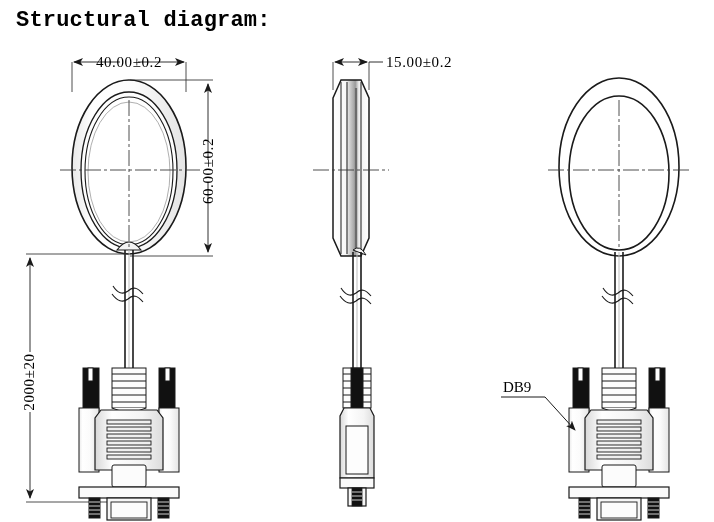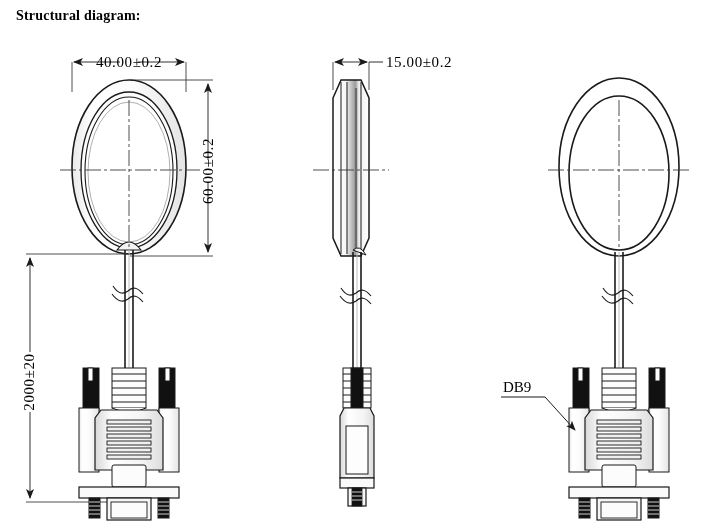--- a/index.html
+++ b/index.html
@@ -1,20 +1,20 @@
 <!DOCTYPE html>
 <html><head>
 <meta charset="utf-8">
 <style>
   html,body{margin:0;padding:0;background:#ffffff;}
   body{width:714px;height:522px;overflow:hidden;
        font-family:"Liberation Serif",serif;color:#000;}
   #page{position:relative;width:714px;height:522px;background:#fff;}
-  #title{position:absolute;left:16px;top:8px;font-size:14px;font-weight:bold;
-         font-family:Liberation Serif, serif;letter-spacing:.2px;white-space:nowrap;}
+  #title{position:absolute;left:16px;top:8px;font-size:22px;font-weight:bold;
+         font-family:Liberation Mono, monospace;letter-spacing:.2px;white-space:nowrap;}
   svg{position:absolute;left:0;top:0;}
   .dimtxt{font-family:"Liberation Serif",serif;font-size:15px;fill:#000;letter-spacing:.6px;}
   .lbl{font-family:"Liberation Serif",serif;font-size:15px;fill:#000;}
 </style>
 </head>
 <body>
 
 <div id="page">
 
   <div id="title">Structural diagram:</div>

